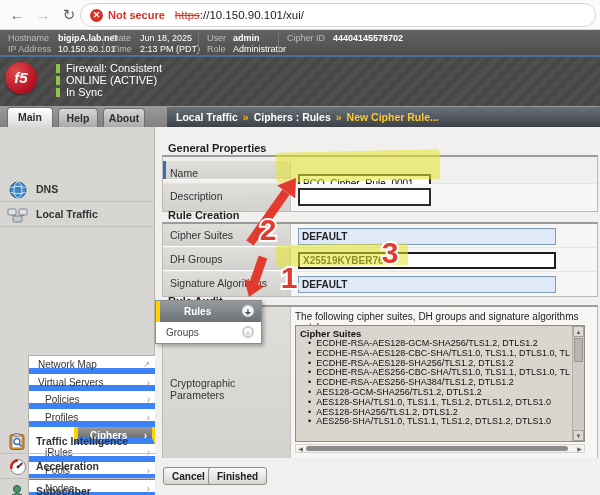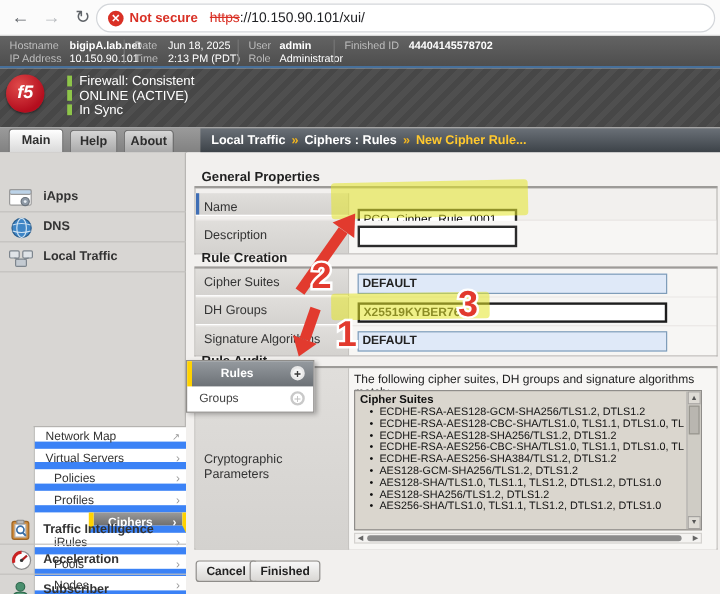--- a/index.html
+++ b/index.html
@@ -142,48 +142,39 @@
       <div class="info-row"><span class="info-label" style="width:24px;">Date</span><span class="info-value">Jun 18, 2025</span></div>
       <div class="info-row"><span class="info-label" style="width:24px;">Time</span><span class="info-value">2:13 PM (PDT)</span></div>
     </div>
     <div class="info-div" style="left:198px;"></div>
     <div class="info-group" style="left:207px;">
       <div class="info-row"><span class="info-label" style="width:22px;">User</span><span class="info-value b">admin</span></div>
       <div class="info-row"><span class="info-label" style="width:22px;">Role</span><span class="info-value">Administrator</span></div>
     </div>
     <div class="info-div" style="left:278px;"></div>
     <div class="info-group" style="left:287px;">
-      <div class="info-row"><span class="info-label">Finished ID</span><span class="info-value b" style="margin-left:8px;">44404145578702</span></div>
+      <div class="info-row"><span class="info-label">Cipher ID</span><span class="info-value b" style="margin-left:8px;">44404145578702</span></div>
     </div>
   </div>
 
   <div class="banner">
     <div class="f5-ball">f5</div>
     <div class="status-line" style="top:6px;">Firewall: Consistent</div>
     <div class="status-line" style="top:18px;">ONLINE (ACTIVE)</div>
     <div class="status-line" style="top:30px;">In Sync</div>
   </div>
 
   <div class="nav-row">
     <div class="tab active" style="left:7px; width:46px;">Main</div>
     <div class="tab" style="left:58px; width:40px;">Help</div>
     <div class="tab" style="left:103px; width:42px;">About</div>
   </div>
   <div class="breadcrumb-bar"><span>Local Traffic</span><span class="bc-sep">»</span><span>Ciphers : Rules</span><span class="bc-sep">»</span><span class="bc-current">New Cipher Rule...</span></div>
 
   <div class="sidebar">
-    <div class="side-item" style="top:26px;">
-      <svg class="side-ic" viewBox="0 0 24 18">
-          <rect x="2" y="2" width="18" height="13" rx="1.5" fill="#fff" stroke="#9a9a9a"></rect>
-          <rect x="2" y="2" width="18" height="4" rx="1.5" fill="#bcd3e8" stroke="#9a9a9a"></rect>
-          <circle cx="15" cy="12" r="3.4" fill="#8f9aa6" stroke="#6a737c"></circle>
-          <circle cx="15" cy="12" r="1.2" fill="#e8eef4"></circle>
-        </svg>
-      <span class="lbl">iApps</span>
-    </div>
     <div class="side-item" style="top:51px;">
       <svg class="side-ic" viewBox="0 0 24 18">
           <circle cx="12" cy="9" r="8" fill="#3f86c6" stroke="#2a5e8e"></circle>
           <ellipse cx="12" cy="9" rx="4" ry="8" fill="none" stroke="#cfe2f2" stroke-width="1"></ellipse>
           <path d="M4.5 6.5 Q12 4 19.5 6.5 M4.5 11.5 Q12 14 19.5 11.5" fill="none" stroke="#cfe2f2" stroke-width="1"></path>
         </svg>
       <span class="lbl">DNS</span>
     </div>
     <div class="side-item" style="top:76px;">
       <svg class="side-ic" viewBox="0 0 24 18">

